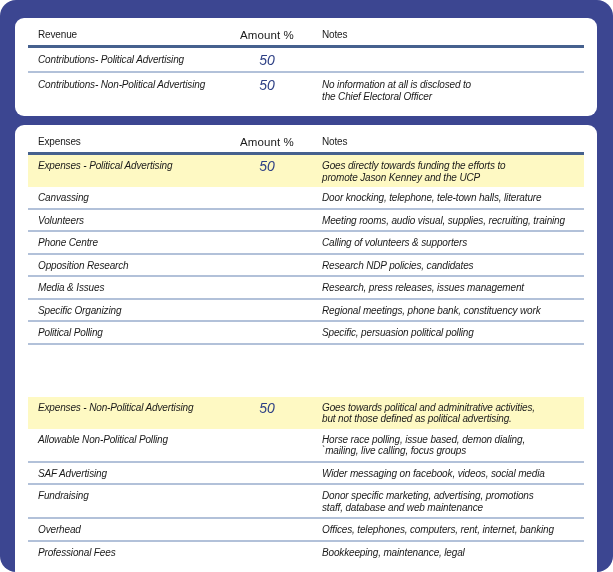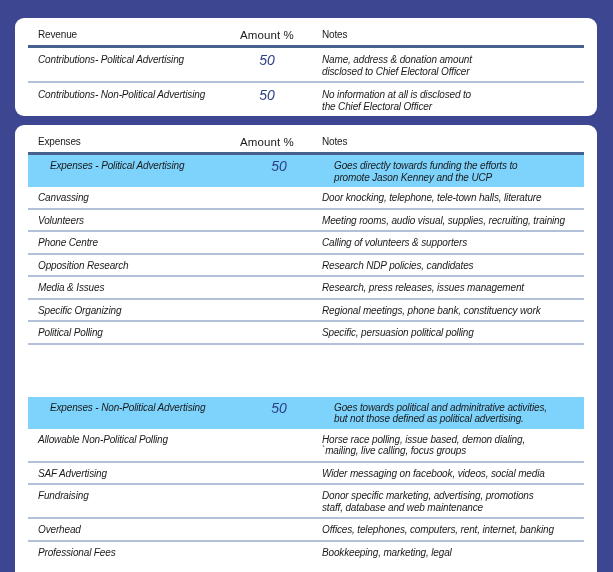--- a/index.html
+++ b/index.html
@@ -3,21 +3,21 @@
 <meta charset="utf-8">
 <style>
   html, body { margin: 0; padding: 0; background: #ffffff; }
   body { font-family: "Liberation Sans", sans-serif; color: #1a1a1a; }
 
   .card {
     position: relative;
     width: 613px;
     height: 572px;
     background: #3c4691;
-    border-radius: 0;
+    border-radius: 16px;
     box-sizing: border-box;
     overflow: hidden;
   }
 
   .panel {
     position: relative;
     margin: 0 16px 0 15px;
     width: 582px;
     background: #ffffff;
     border-radius: 9px;
@@ -42,21 +42,21 @@
   }
 
   .rows { display: block; }
   .row {
     display: flex;
     align-items: flex-start;
     padding: 5px 0 4px 0;
     border-bottom: 2px solid #b2c1d9;
     font-style: italic;
   }
-  .row.shaded { background: #7dd3fc; border-bottom: none; padding-left: 12px; }
+  .row.shaded { background: #fef9c3; border-bottom: none; }
   .rows .row:last-child { border-bottom: none; }
   .panel-revenue .row { padding: 6px 0 4px 0; }
 
   .cell { box-sizing: border-box; }
   .cell-cat {
     width: 200px;
     padding-left: 10px;
     flex: none;
     font-size: 10px;
     line-height: 11.5px;
@@ -94,22 +94,20 @@
     <div class="hdr-row">
       <div class="cell cell-cat hdr-cell">Revenue</div>
       <div class="cell cell-amt hdr-cell">Amount %</div>
       <div class="cell cell-notes hdr-cell">Notes</div>
     </div>
     <div class="hdr-rule"></div>
     <div class="rows">
         <div class="row">
     <div class="cell cell-cat">Contributions- Political Advertising</div>
     <div class="cell cell-amt">50</div>
-    <div class="cell cell-notes">Name, address &amp; donation amount
-disclosed to Chief Electoral Officer</div>
   </div>
         <div class="row">
     <div class="cell cell-cat">Contributions- Non-Political Advertising</div>
     <div class="cell cell-amt">50</div>
     <div class="cell cell-notes">No information at all is disclosed to
 the Chief Electoral Officer</div>
   </div>
       </div>
   </section>
 
@@ -187,18 +185,18 @@
 staff, database and web maintenance</div>
   </div>
         <div class="row">
     <div class="cell cell-cat">Overhead</div>
     <div class="cell cell-amt"></div>
     <div class="cell cell-notes">Offices, telephones, computers, rent, internet, banking</div>
   </div>
         <div class="row">
     <div class="cell cell-cat">Professional Fees</div>
     <div class="cell cell-amt"></div>
-    <div class="cell cell-notes">Bookkeeping, marketing, legal</div>
+    <div class="cell cell-notes">Bookkeeping, maintenance, legal</div>
   </div>
       </div>
   </section>
 
 </div>
 
 </body></html>

